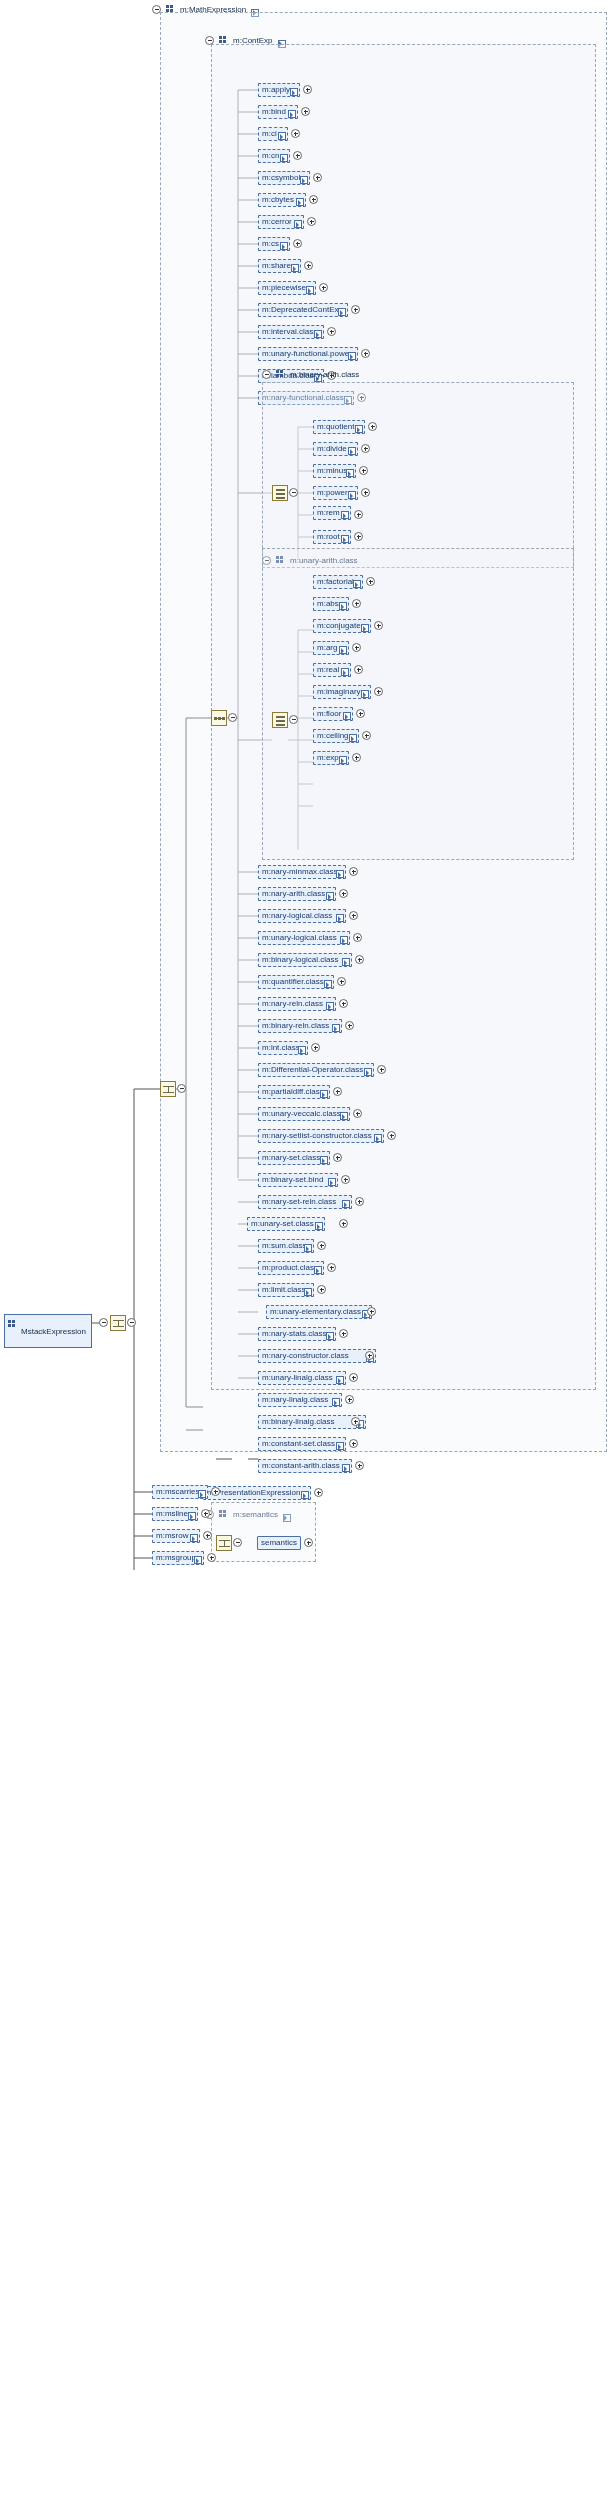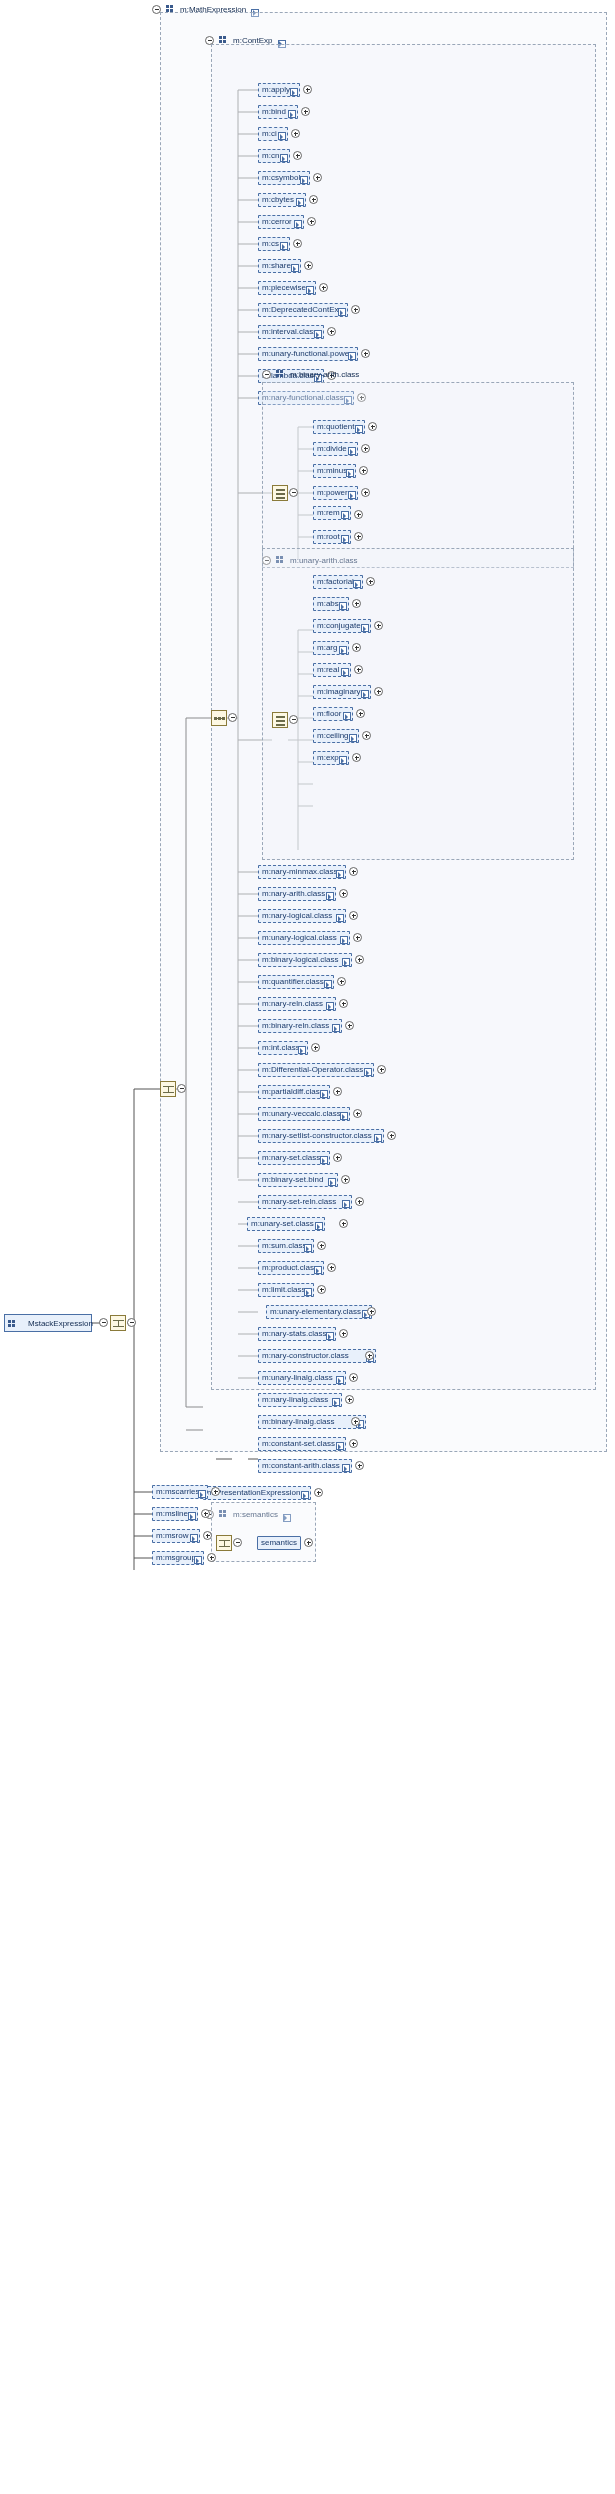--- a/index.html
+++ b/index.html
@@ -35,21 +35,21 @@
   
   .cho i.l1{left:0;top:2px;width:11px;height:1px;}
   .cho i.l2{left:0;top:8px;width:11px;height:1px;}
   .cho i.v{left:5px;top:2px;width:1px;height:7px;}
   
   .all i.b1{left:1px;top:1px;width:9px;height:2px;}
   .all i.b2{left:1px;top:5px;width:9px;height:2px;}
   .all i.b3{left:1px;top:9px;width:9px;height:2px;}
   svg#lines{position:absolute;left:0;top:0;width:615px;height:2494px;overflow:visible;}
   .rootbox{position:absolute;border:1px solid #4a6fa5;background:#e8f0fb;box-sizing:border-box;
-           font-size:8px;color:#10294f;display:flex;align-items:center;height:18px;padding-left:23px;}
+           font-size:8px;color:#10294f;display:flex;align-items:center;height:34px;padding-left:16px;}
   .rooticon{position:absolute;left:3px;top:5px;width:9px;height:8px;}
   .rooticon i{position:absolute;width:3px;height:3px;background:#3a5a8c;}
   .hdr{position:absolute;font-size:8px;color:#10294f;display:flex;align-items:center;height:14px;white-space:nowrap;}
   .hdr .ic{position:relative;width:10px;height:9px;margin-right:4px;}
   .hdr .ic i{position:absolute;width:3px;height:3px;background:#3a5a8c;}
   .circ{position:absolute;width:9px;height:9px;border:1px solid #666;border-radius:50%;background:#fff;box-sizing:border-box;}
   .circ:before{content:"";position:absolute;left:1.5px;top:3px;width:4px;height:1px;background:#333;}
   .expbadge{position:absolute;width:7px;height:7px;}
   .expbadge:before{content:"";position:absolute;left:0;top:0;width:6px;height:6px;border:1px solid #4a6fa5;background:#fff;}
   .expbadge:after{content:"";position:absolute;left:1.5px;top:1.5px;width:0;height:0;

